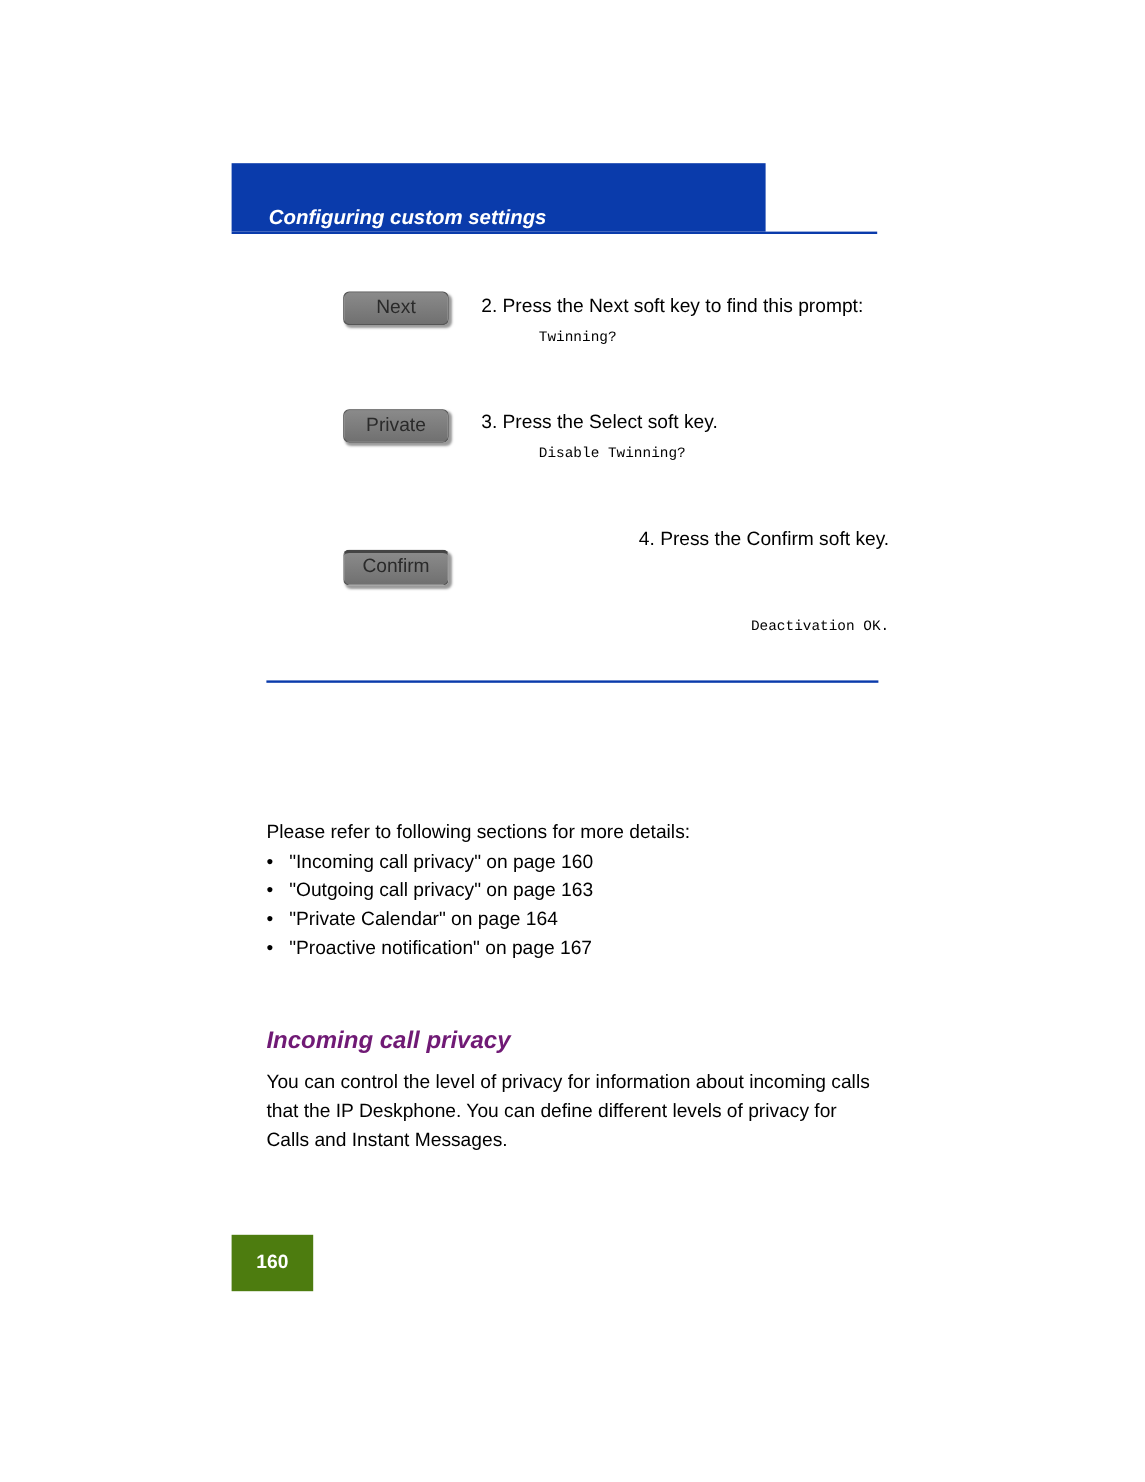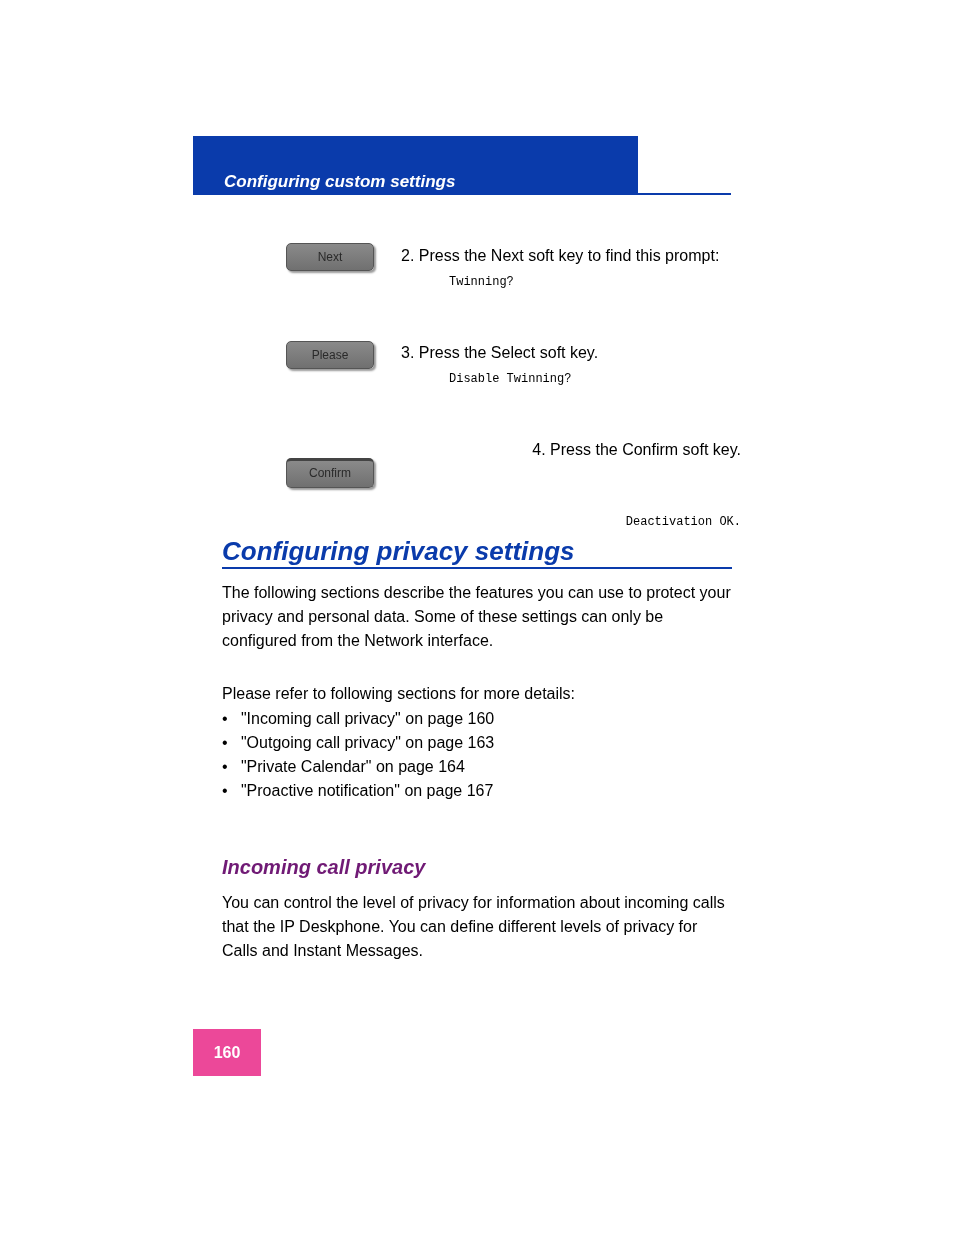--- a/index.html
+++ b/index.html
@@ -44,21 +44,21 @@
   }
   .key {
     position: absolute;
     width: 86px;
     height: 26px;
     border-radius: 5px;
     background: linear-gradient(#8a8a8a, #707070);
     border: 1px solid #555;
     box-shadow: 2px 2px 2px rgba(0,0,0,0.4);
     color: #2a2a2a;
-    font-size: 12px;
+    font-size: 16px;
     text-align: center;
     line-height: 26px;
   }
   .key.top-line {
     border-top: 3px solid #444;
     line-height: 24px;
   }
   .step-text {
     position: absolute;
     font-size: 16px;
@@ -106,21 +106,21 @@
     font-weight: bold;
     font-style: italic;
     color: #701a75;
   }
   .page-num-box {
     position: absolute;
     left: 193px;
     top: 1029px;
     width: 68px;
     height: 47px;
-    background: #ec4899;
+    background: #4d7c0f;
     color: #fff;
     font-weight: bold;
     font-size: 16px;
     text-align: center;
     line-height: 47px;
   }
 </style>
 </head>
 <body>
 
@@ -129,36 +129,34 @@
   <div class="header-bar"></div>
   <div class="header-label">Configuring custom settings</div>
   <div class="header-rule"></div>
 
   <div class="key" style="left:286px; top:243px;">Next</div>
   <div class="step-text" style="left:401px; top:244px;">
     <span>2. Press the Next soft key to find this prompt:</span><br>
     <span class="mono" style="margin-left:48px; display:inline-block;">Twinning?</span>
   </div>
 
-  <div class="key" style="left:286px; top:341px;">Please</div>
+  <div class="key" style="left:286px; top:341px;">Private</div>
   <div class="step-text" style="left:401px; top:341px;">
     <span>3. Press the Select soft key.</span><br>
     <span class="mono" style="margin-left:48px; display:inline-block;">Disable Twinning?</span>
   </div>
 
   <div class="key top-line" style="left:286px; top:438px;margin-top:20px;">Confirm</div>
   <div class="step-text" style="left:401px; top:438px;text-align:right;">
     <span>4. Press the Confirm soft key.</span><br>
     <span class="mono" style="margin-left:48px; display:inline-block;margin-top:48px;">Deactivation OK.</span>
   </div>
 
-  <div class="section-heading" style="top:536px;">Configuring privacy settings</div>
   <div class="section-rule" style="top:567px;"></div>
 
-  <div class="body-para" style="top:581px;">The following sections describe the features you can use to protect your privacy and personal data. Some of these settings can only be configured from the Network interface.</div>
 
   <div class="body-para" style="top:682px;">Please refer to following sections for more details:</div>
 
   <div class="list-item" style="top:707px;">
     <span>•&nbsp;&nbsp;&nbsp;</span><span>"Incoming call privacy" on page 160</span>
   </div>
   <div class="list-item" style="top:731px;">
     <span>•&nbsp;&nbsp;&nbsp;</span><span>"Outgoing call privacy" on page 163</span>
   </div>
   <div class="list-item" style="top:755px;">

